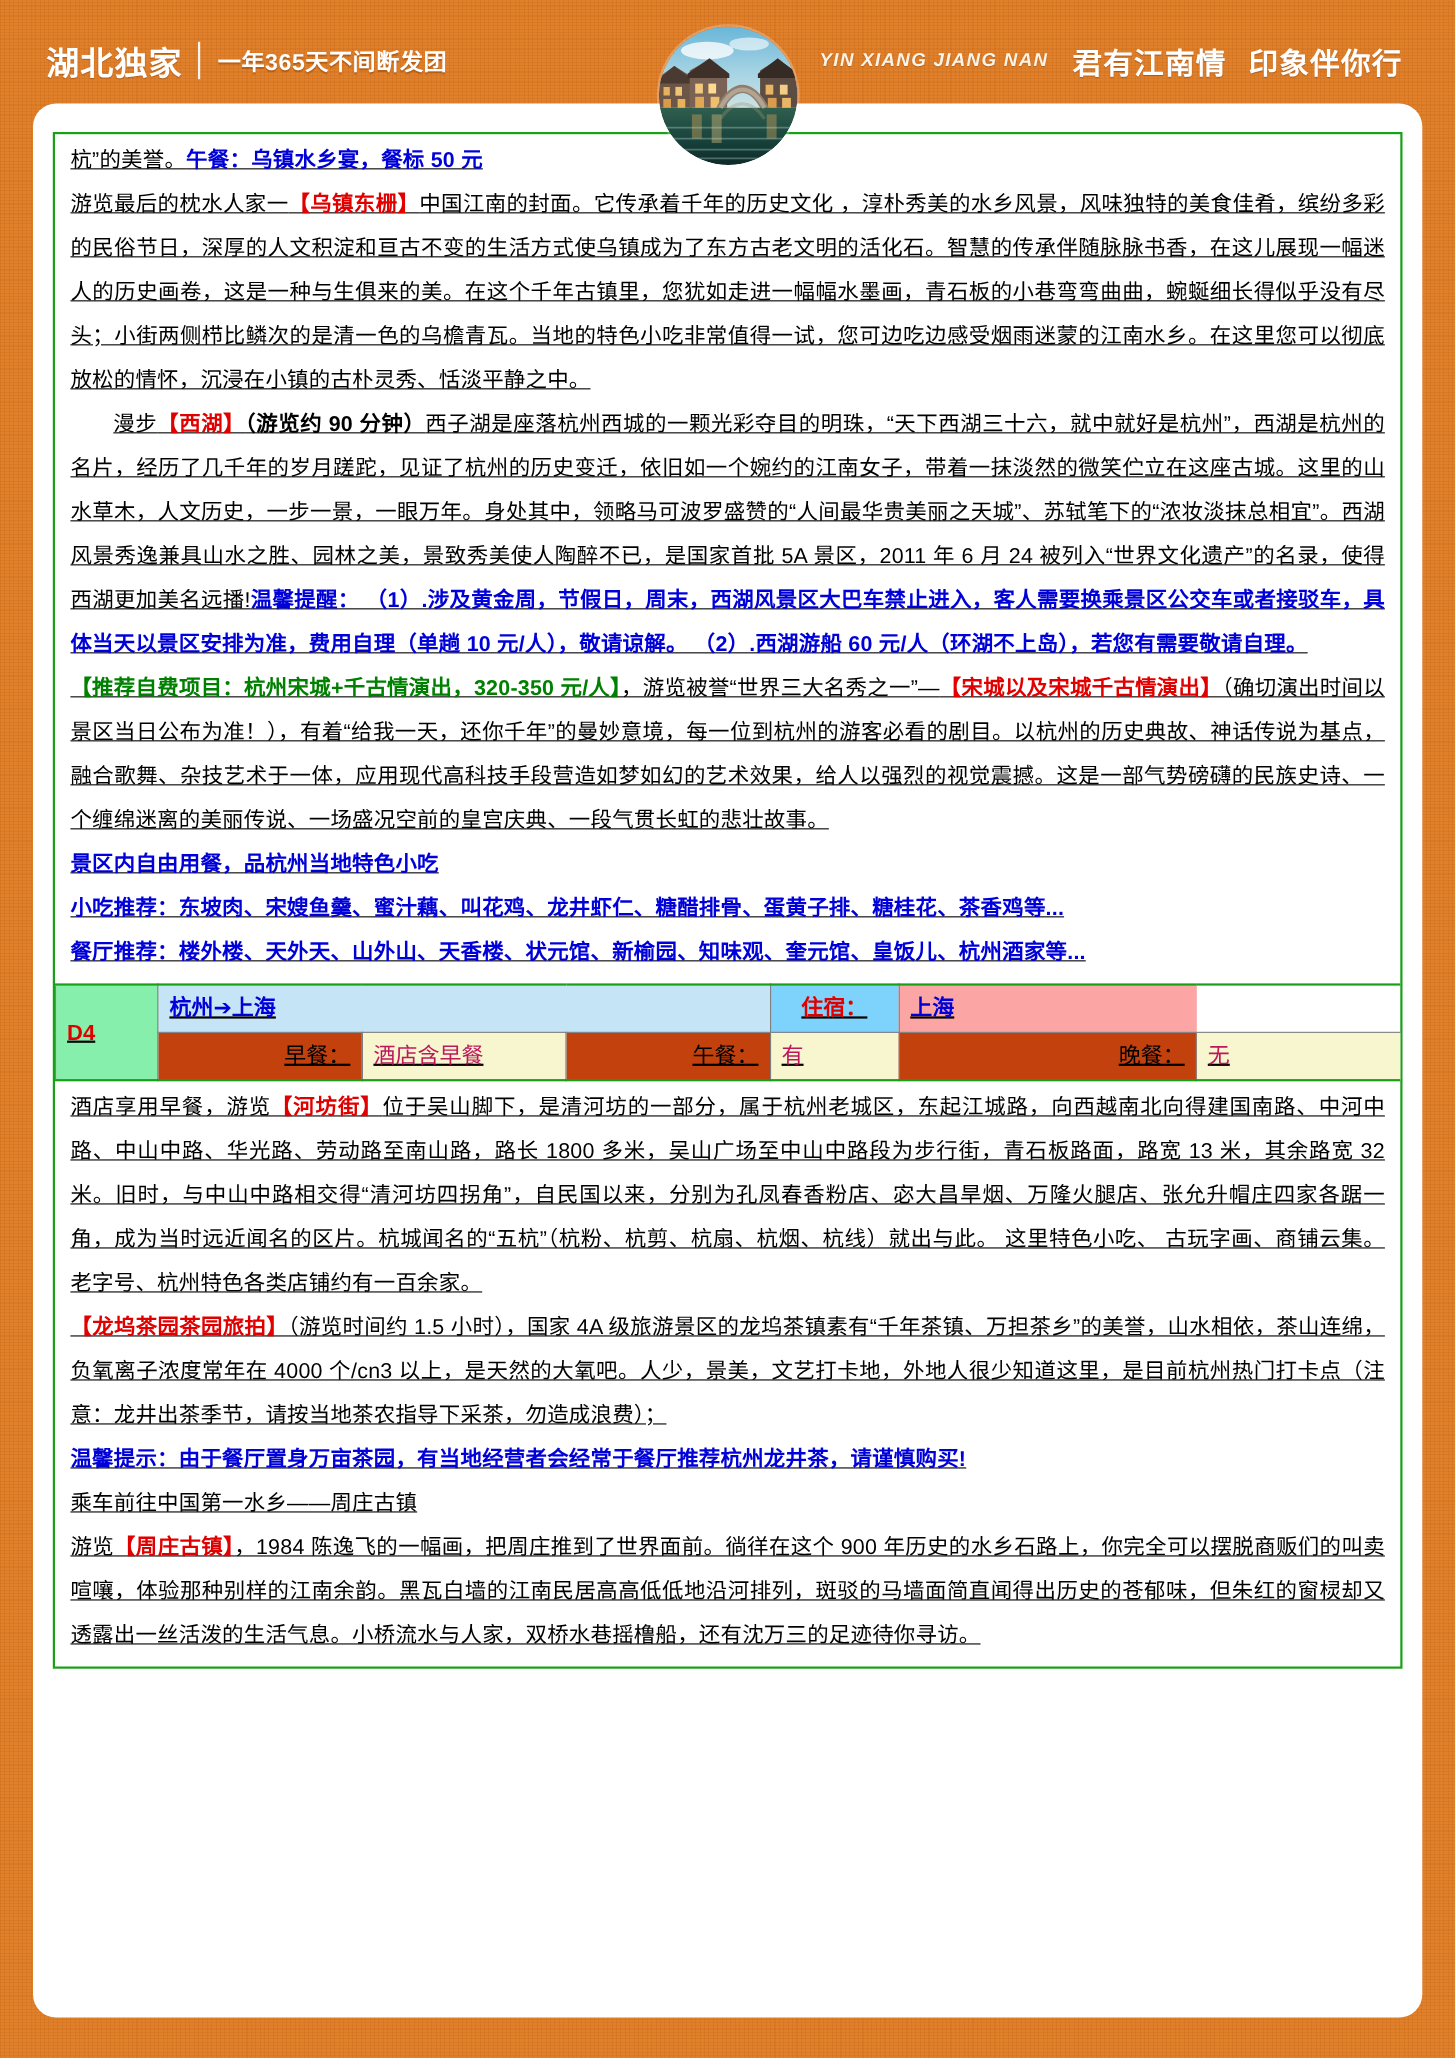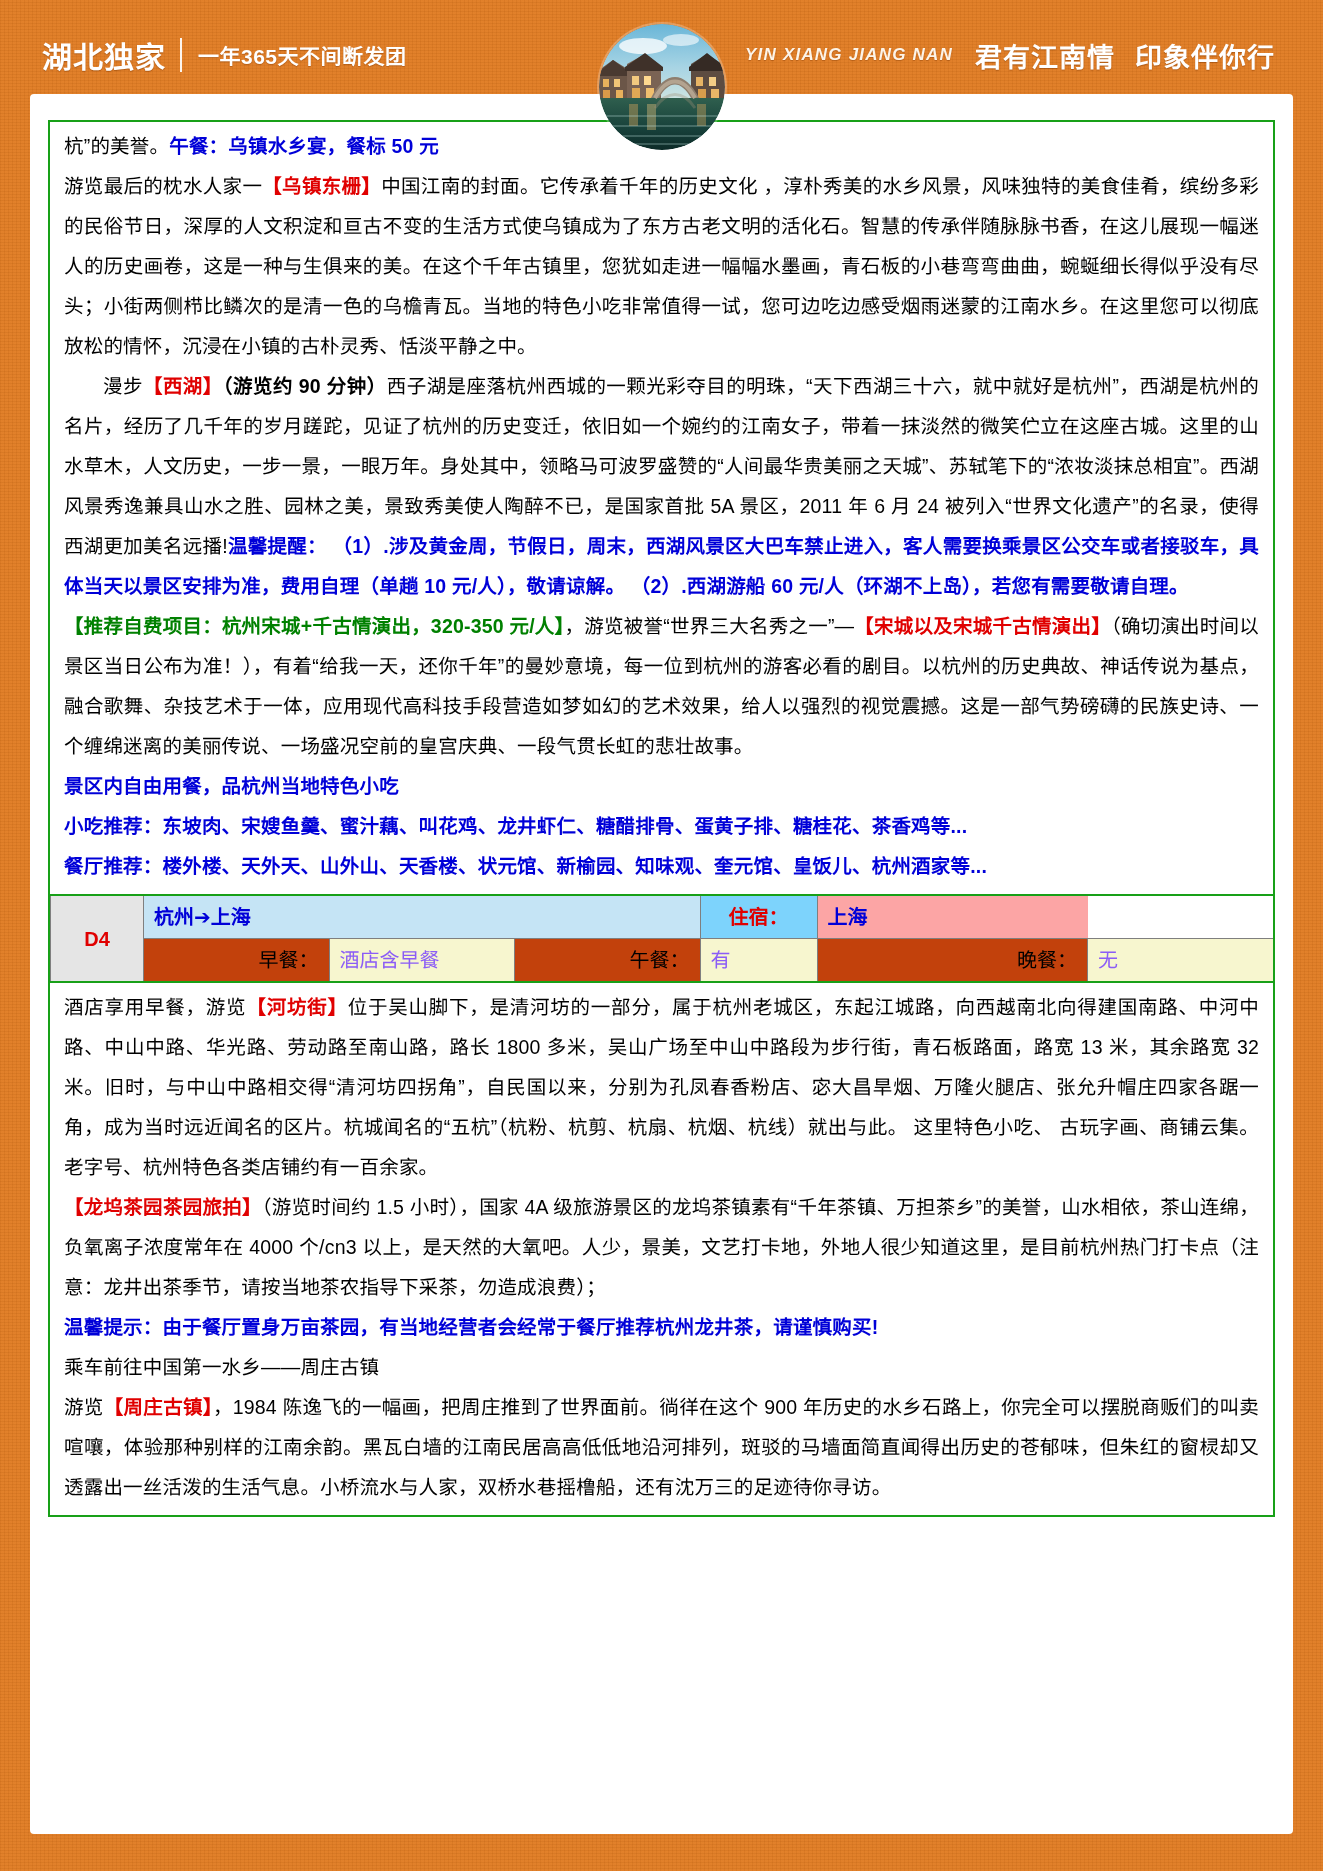--- a/index.html
+++ b/index.html
@@ -95,24 +95,25 @@
     z-index:5;
     box-shadow:0 0 0 2px rgba(255,255,255,.25);
   }
   .logo-circle svg{display:block;width:126px;height:126px;}
 
   
   .card{
     position:relative;
     margin:0 30px;
     background:#ffffff;
-    border-radius:4px;
+    border-radius:21px;
     padding:26px 0 0 0;
     min-height:1740px;
     box-sizing:border-box;
+    text-decoration:underline;
   }
 
   
   .framed{
     margin:0 18px;
     border:2px solid #18a018;
     border-top:2px solid #18a018;
     background:#ffffff;
     box-sizing:border-box;
   }
@@ -144,22 +145,22 @@
   }
   table.day td{
     border:1px solid #7f7f7f;
     padding:4px 10px;
     font-size:20px;
     line-height:34px;
     vertical-align:middle;
   }
   td.daycell{
     width:72px;
-    background:#e5e5e5;
-    text-align:center;
+    background:#86efac;
+    text-align:left;
     color:#e00000;
     font-size:31px;
     font-weight:bold;
     border-left:none;
   }
   td.route{
     background:#c5e4f5;
     color:#0000d8;
     font-weight:bold;
   }
@@ -177,21 +178,21 @@
     width:250px;
   }
   td.meal-label{
     background:#c2410c;
     color:#000000;
     width:96px;
     text-align:right;
   }
   td.meal-val{
     background:#f7f6cf;
-    color:#8b5cf6;
+    color:#be185d;
   }
   td.meal-val.mid{width:250px;}
   .noborder-r{border-right:none !important;}
 
   
   .footer-strip{
     height:22px;
   }
 </style>
 </head>

